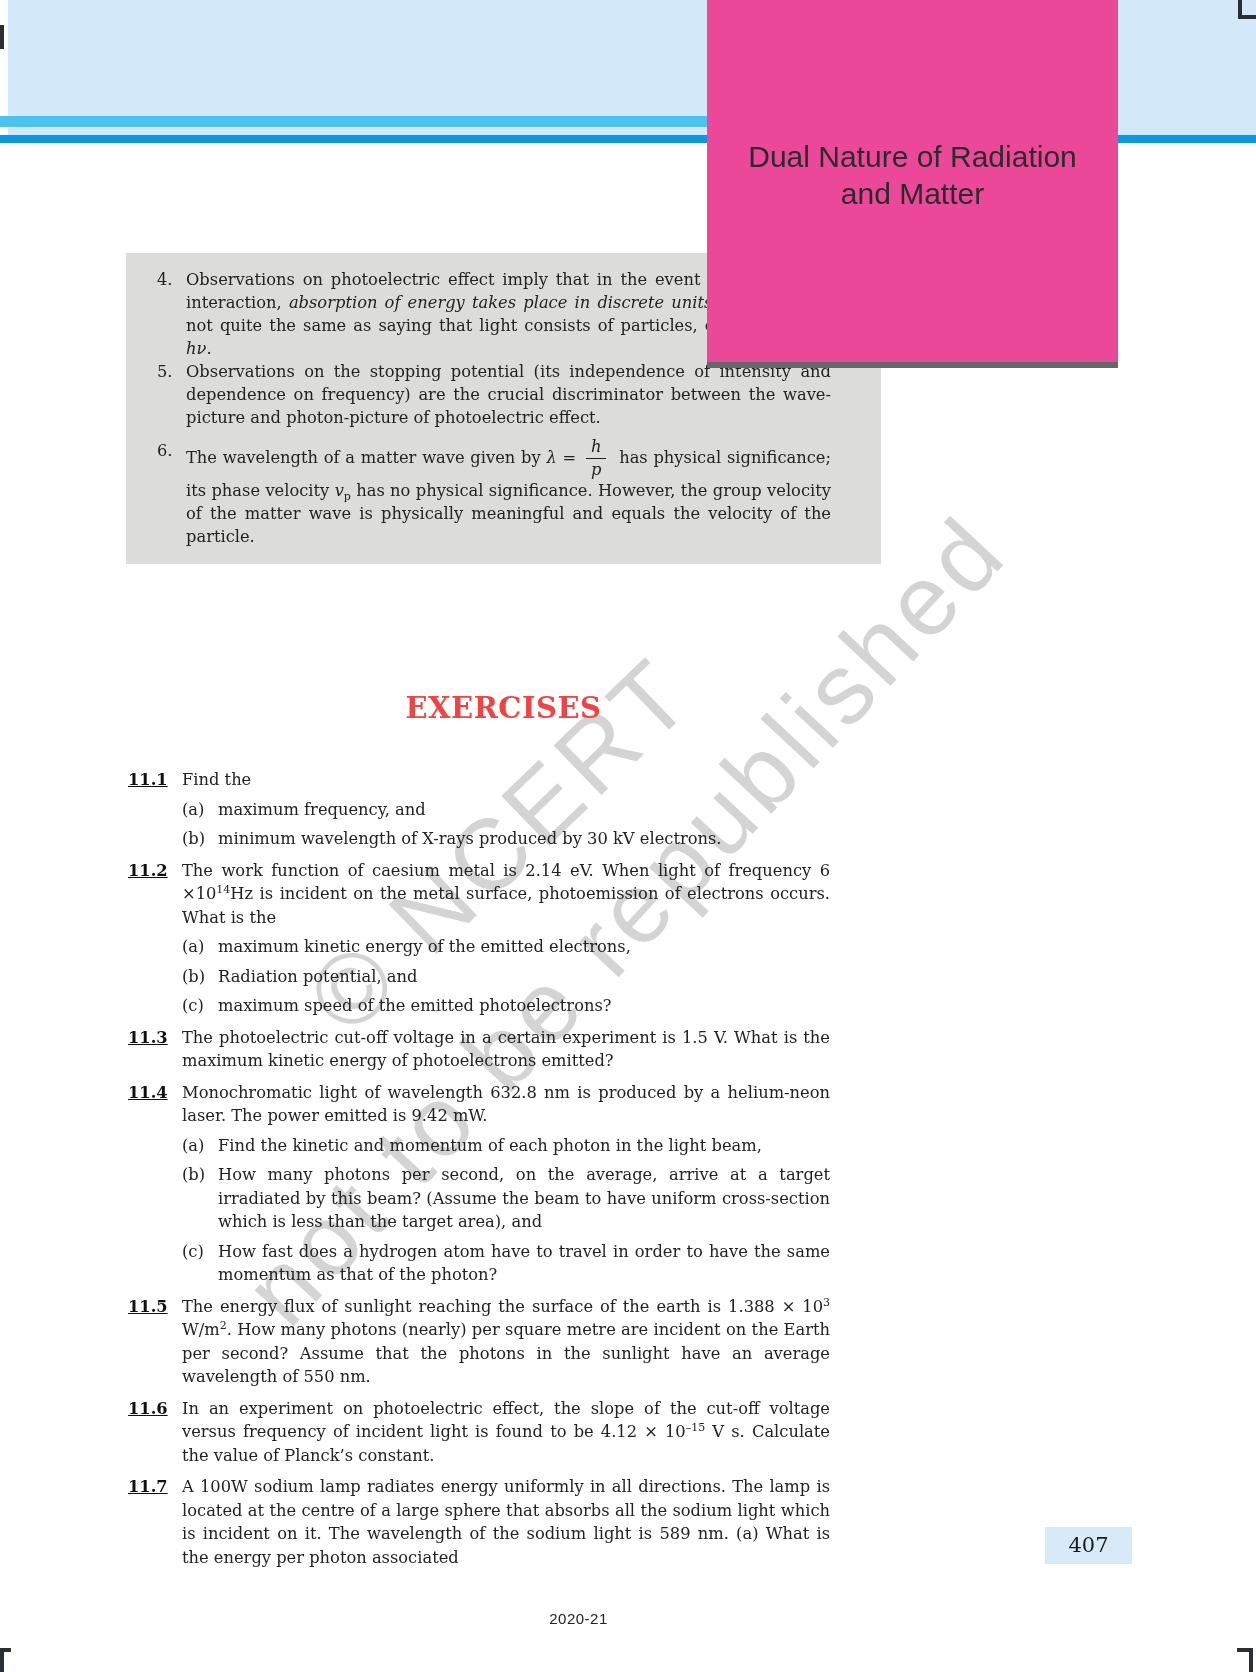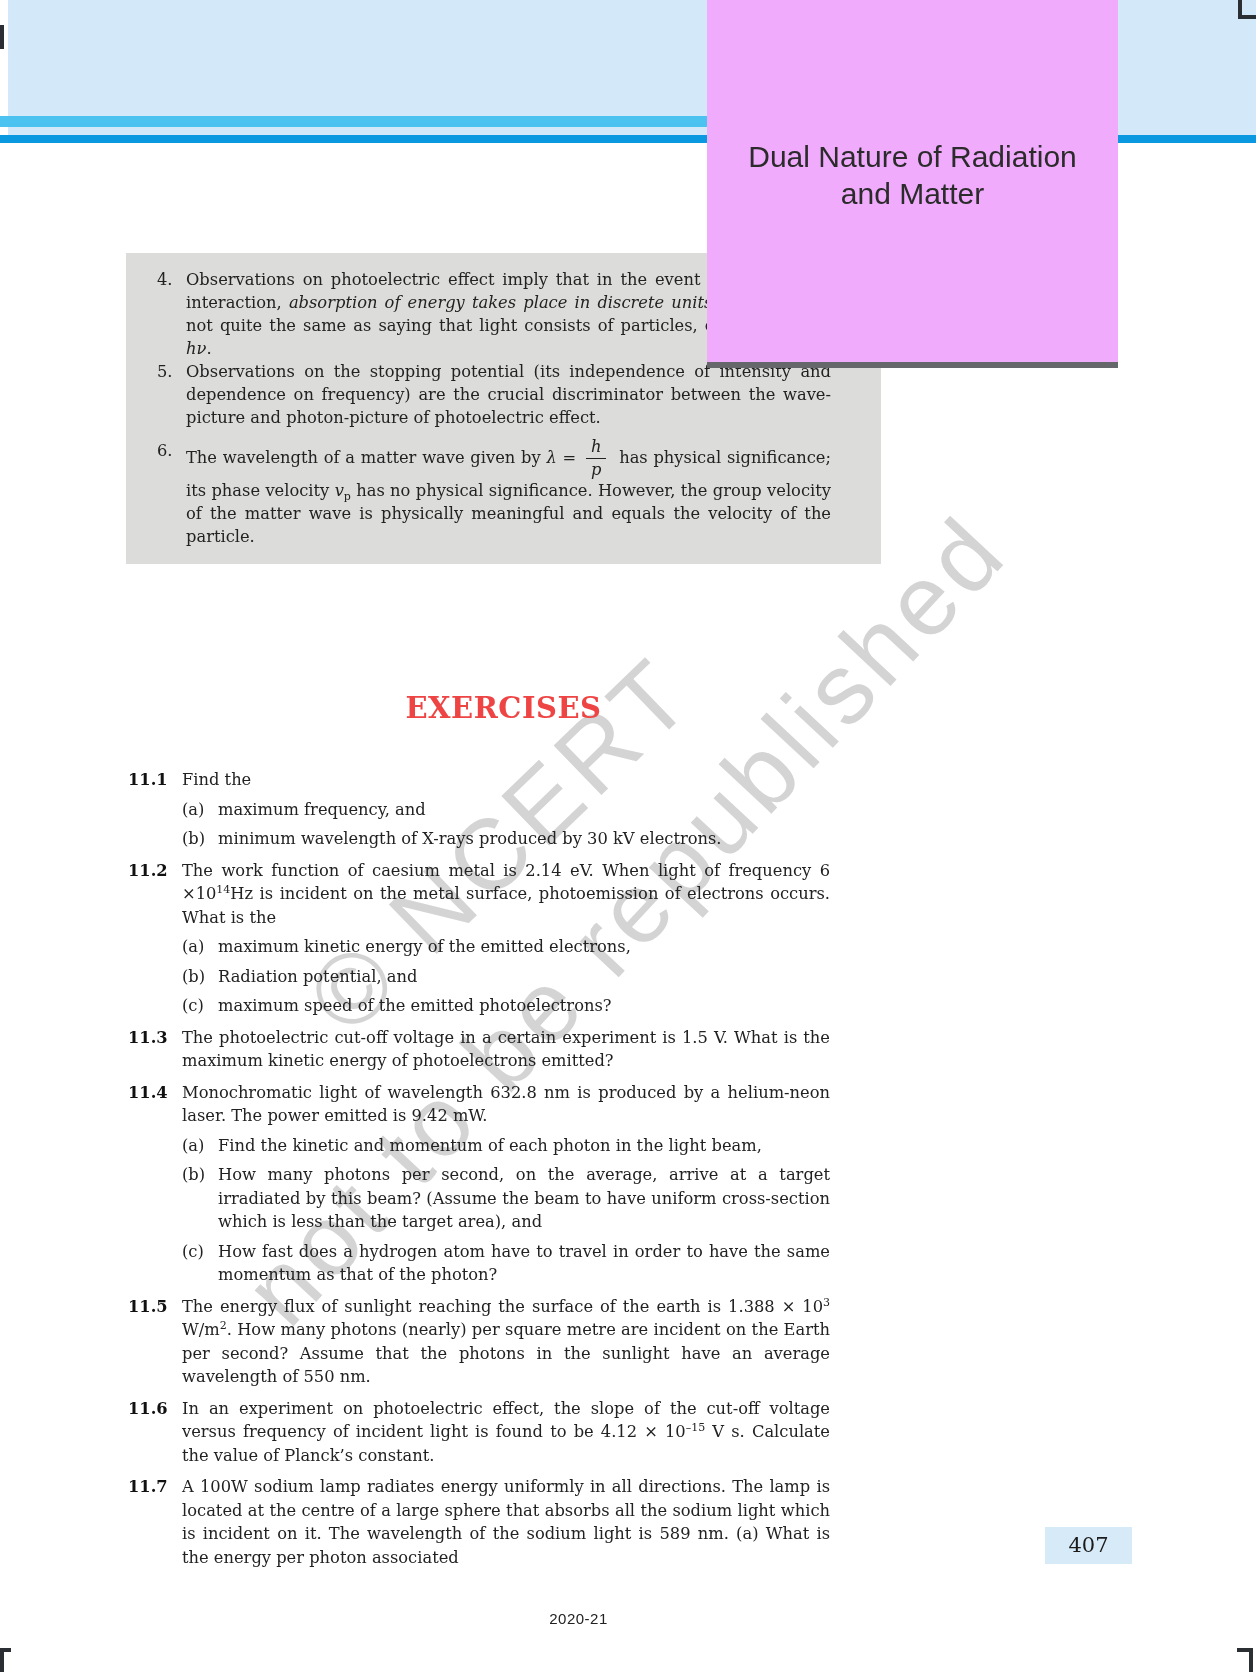--- a/index.html
+++ b/index.html
@@ -10,21 +10,21 @@
     font-family:"DejaVu Serif", serif;
     color:#222;
     overflow:hidden;
   }
   
   .band-light{position:absolute;left:8px;top:0;width:1248px;height:136px;background:#d3e9fa;}
   .stripe-mid{position:absolute;left:0;top:116px;width:707px;height:11px;background:#4cc2f0;}
   .stripe-dark{position:absolute;left:0;top:135px;width:1256px;height:8px;background:#0a99e0;}
   .title-box{
     position:absolute;left:707px;top:0;width:411px;height:224px;
-    background:#f0abfc;border-bottom:6px solid #66676a;
+    background:#ec4899;border-bottom:6px solid #66676a;
     text-align:center;
     font-family:"Liberation Sans", sans-serif;
     font-size:30px;line-height:37px;color:#2b2b2b;
     padding-top:138px;box-sizing:content-box;
     z-index:3;
   }
   
   .mark{position:absolute;background:#2b2e33;z-index:5;}
   .m-tl{left:0;top:25px;width:4px;height:24px;}
   .m-tr-v{left:1238px;top:0;width:4px;height:19px;}
@@ -65,21 +65,21 @@
   .ex-heading{
     position:absolute;left:126px;top:693px;width:755px;
     text-align:center;font-weight:bold;font-size:29px;line-height:30px;
     color:#ef4444;letter-spacing:0.5px;z-index:1;
   }
   .problems{
     position:absolute;left:128px;top:768px;width:702px;z-index:1;
     font-size:16.3px;line-height:23.5px;color:#222;
   }
   .problem{display:flex;margin-bottom:8px;}
-  .p-num{width:54px;flex:0 0 54px;font-weight:bold;color:#111;}
+  .p-num{width:54px;flex:0 0 54px;font-weight:bold;color:#111;text-decoration:underline;}
   .p-body{flex:1;}
   .p-body p{margin:0;text-align:justify;}
   .subitem{display:flex;margin-top:6px;}
   .si-label{width:36px;flex:0 0 36px;}
   .si-body{flex:1;text-align:justify;}
   sup{font-size:11px;line-height:0;}
   sub{font-size:11px;line-height:0;}
   
   .page-badge{
     position:absolute;left:1045px;top:1527px;width:87px;height:37px;

